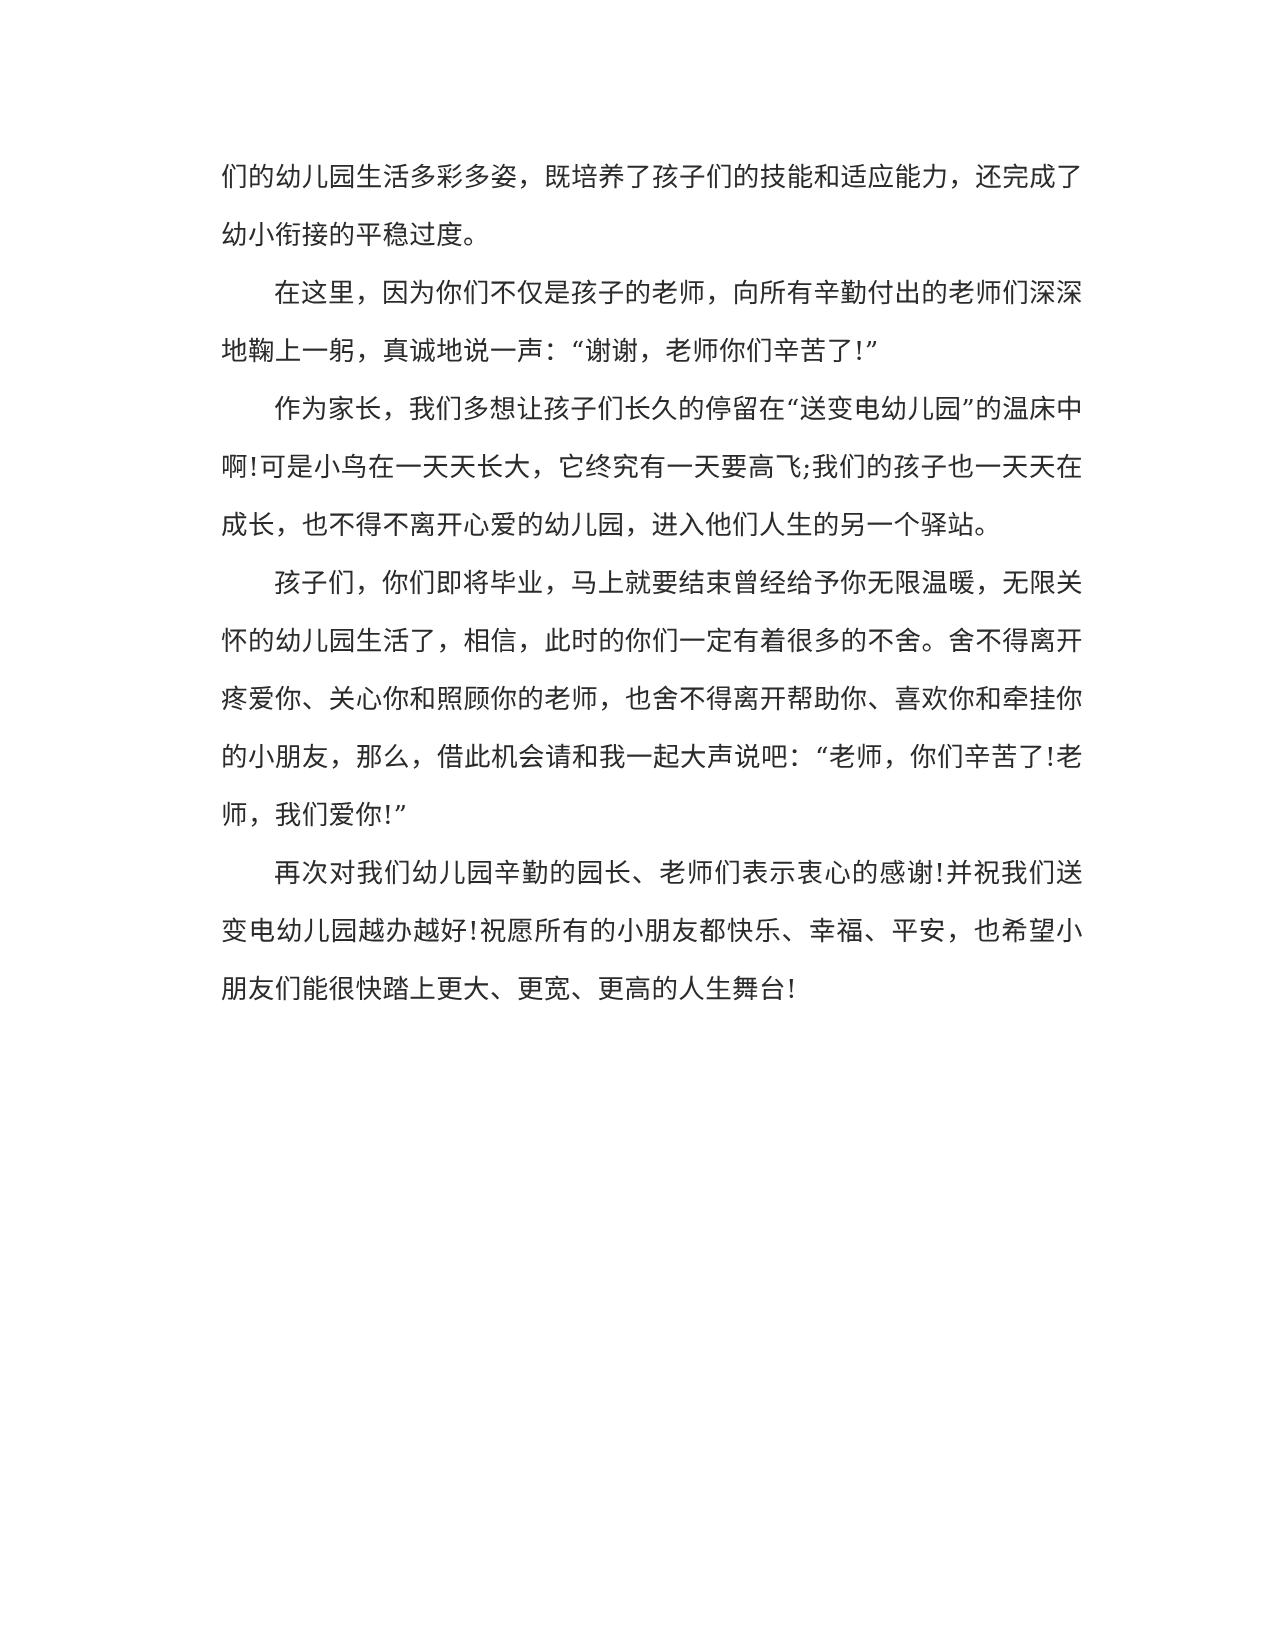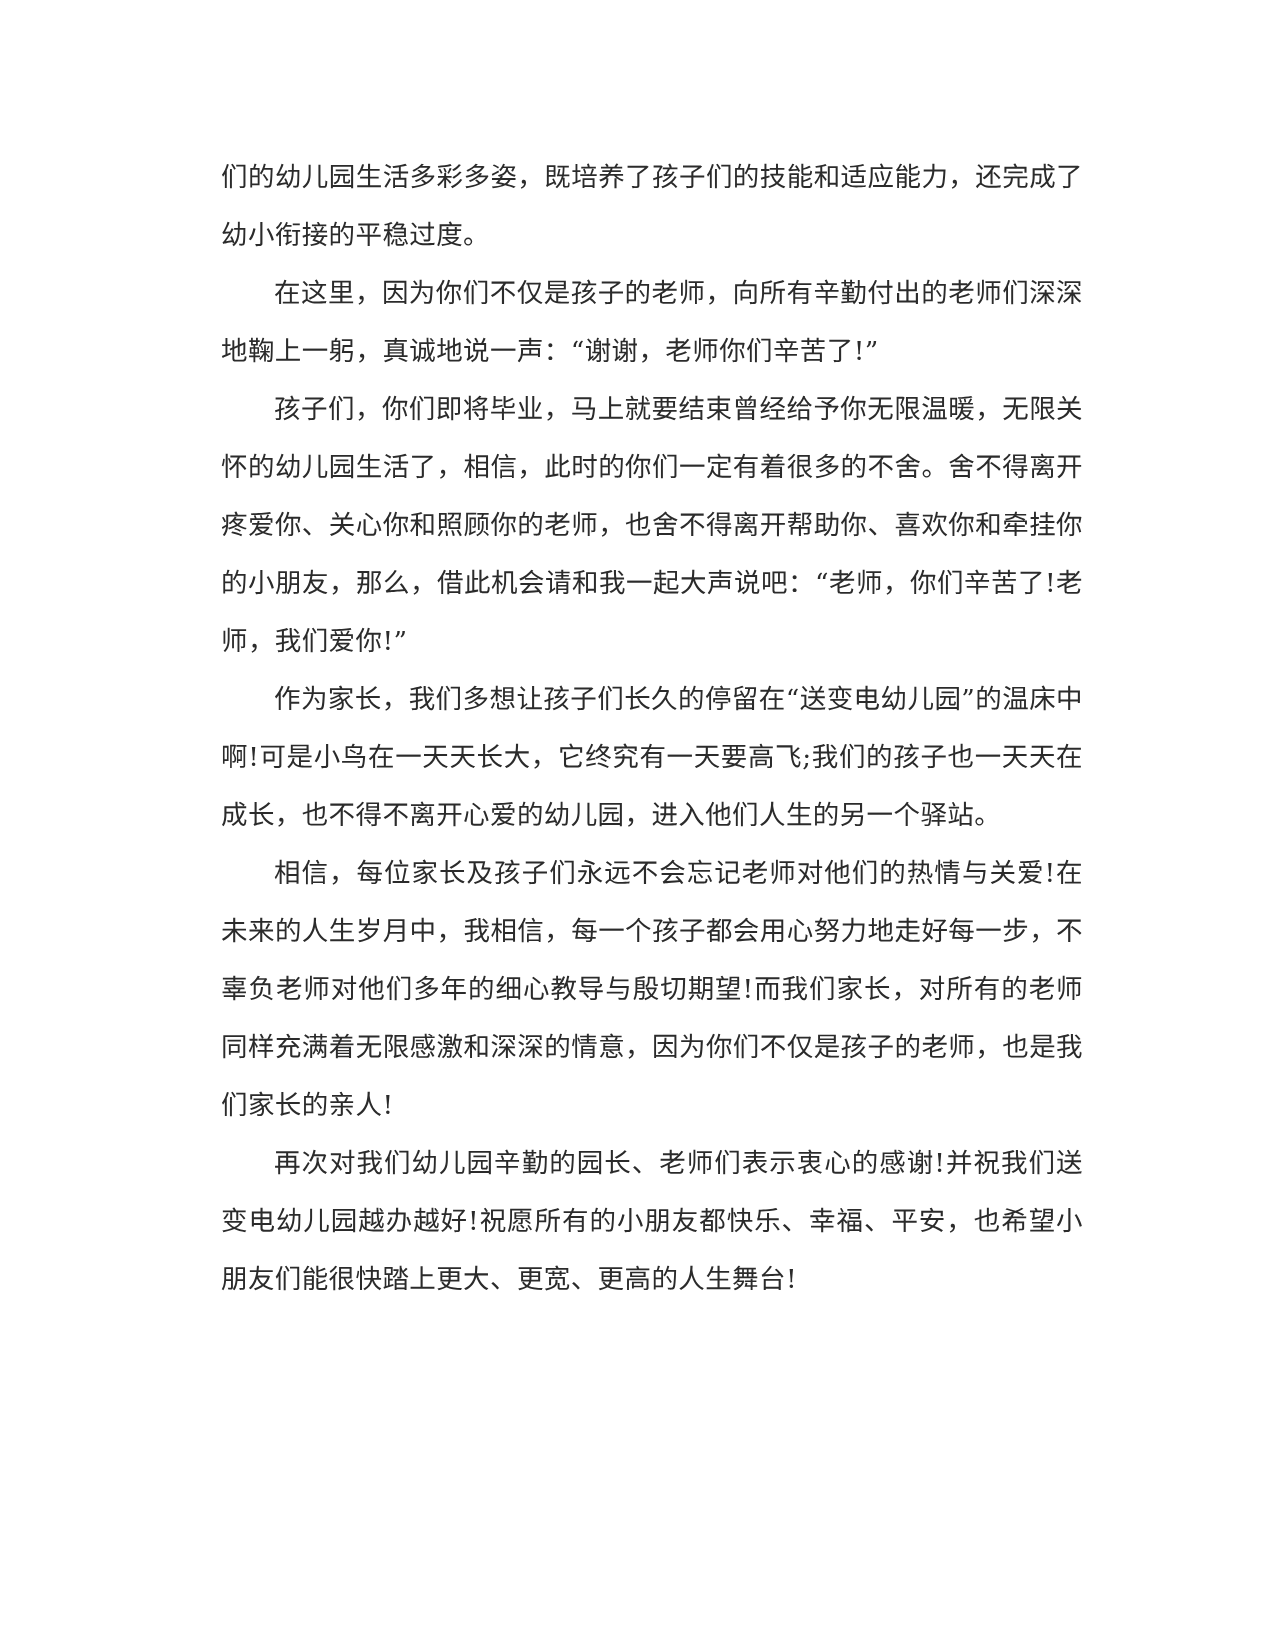--- a/index.html
+++ b/index.html
@@ -41,18 +41,17 @@
     text-indent: 53px;
   }
 </style>
 </head>
 <body>
 
 <div class="page">
   <div class="content">
     <p class="para">们的幼儿园生活多彩多姿，既培养了孩子们的技能和适应能力，还完成了幼小衔接的平稳过度。</p>
     <p class="para indent">在这里，因为你们不仅是孩子的老师，向所有辛勤付出的老师们深深地鞠上一躬，真诚地说一声：“谢谢，老师你们辛苦了!”</p>
+    <p class="para indent">作为家长，我们多想让孩子们长久的停留在“送变电幼儿园”的温床中啊!可是小鸟在一天天长大，它终究有一天要高飞;我们的孩子也一天天在成长，也不得不离开心爱的幼儿园，进入他们人生的另一个驿站。</p>
     <p class="para indent">孩子们，你们即将毕业，马上就要结束曾经给予你无限温暖，无限关怀的幼儿园生活了，相信，此时的你们一定有着很多的不舍。舍不得离开疼爱你、关心你和照顾你的老师，也舍不得离开帮助你、喜欢你和牵挂你的小朋友，那么，借此机会请和我一起大声说吧：“老师，你们辛苦了!老师，我们爱你!”</p>
-    <p class="para indent">作为家长，我们多想让孩子们长久的停留在“送变电幼儿园”的温床中啊!可是小鸟在一天天长大，它终究有一天要高飞;我们的孩子也一天天在成长，也不得不离开心爱的幼儿园，进入他们人生的另一个驿站。</p>
-    <p class="para indent">相信，每位家长及孩子们永远不会忘记老师对他们的热情与关爱!在未来的人生岁月中，我相信，每一个孩子都会用心努力地走好每一步，不辜负老师对他们多年的细心教导与殷切期望!而我们家长，对所有的老师同样充满着无限感激和深深的情意，因为你们不仅是孩子的老师，也是我们家长的亲人!</p>
     <p class="para indent">再次对我们幼儿园辛勤的园长、老师们表示衷心的感谢!并祝我们送变电幼儿园越办越好!祝愿所有的小朋友都快乐、幸福、平安，也希望小朋友们能很快踏上更大、更宽、更高的人生舞台!</p>
   </div>
 </div>
 
 </body></html>

